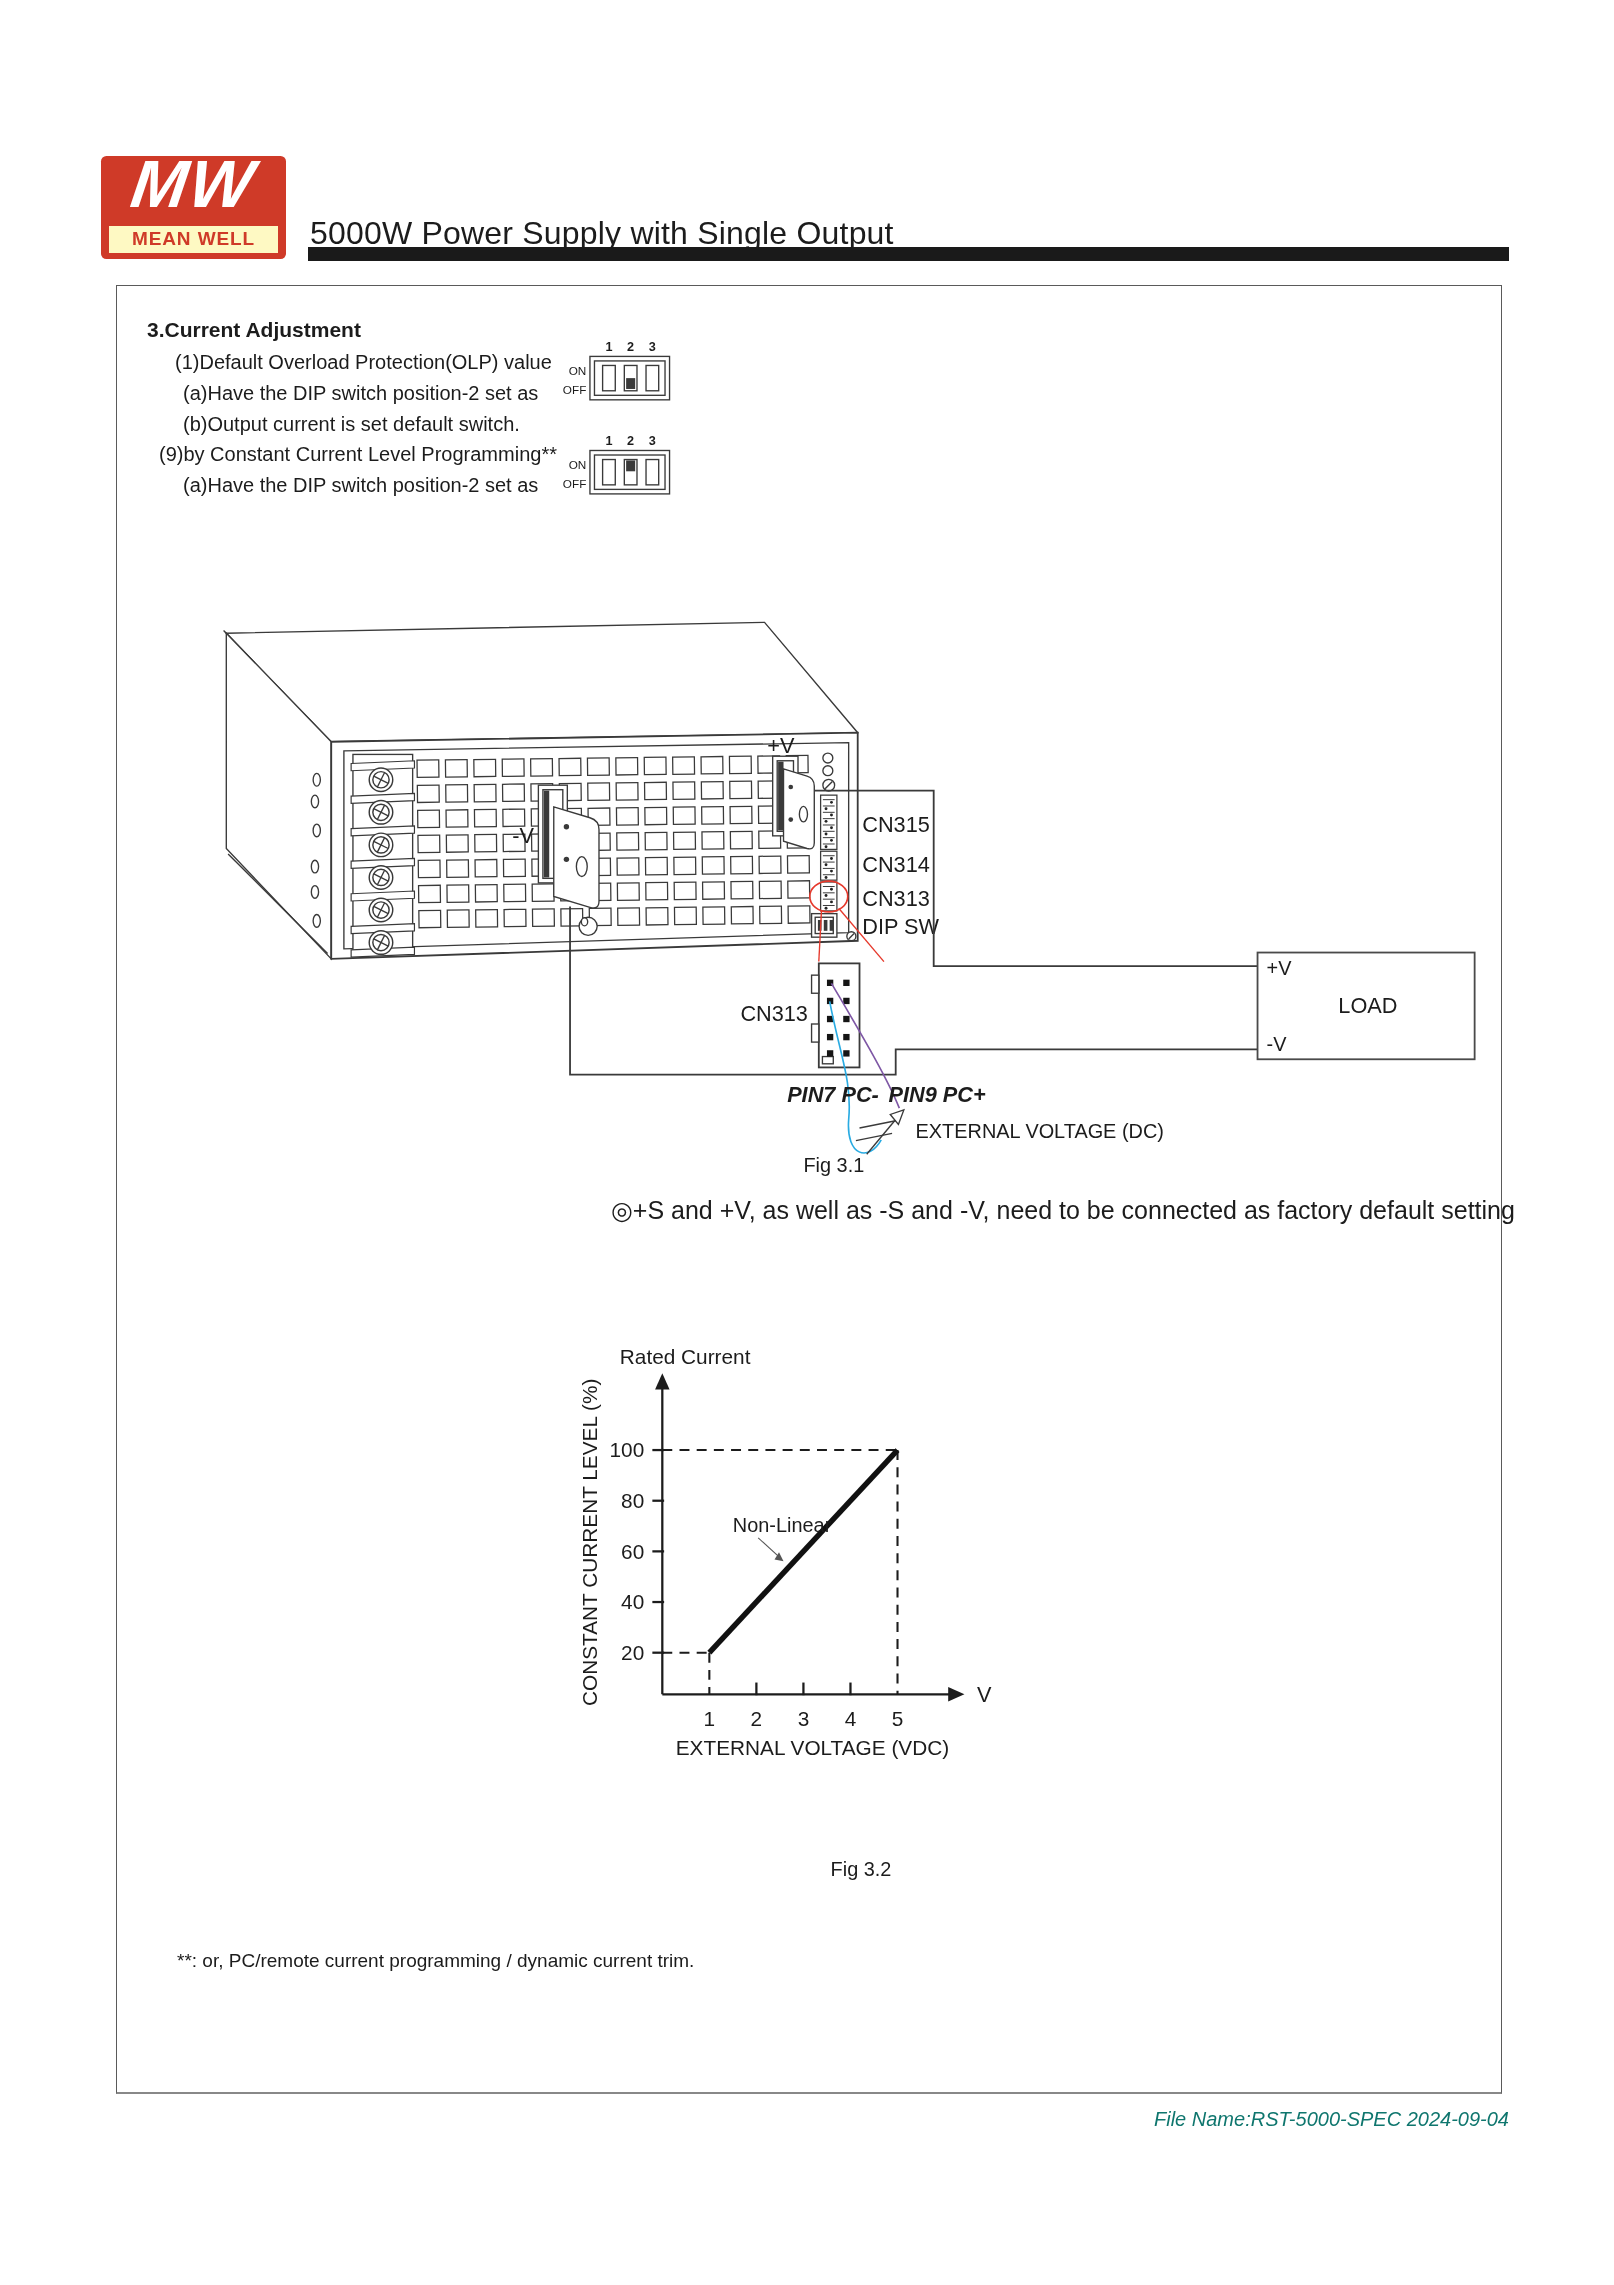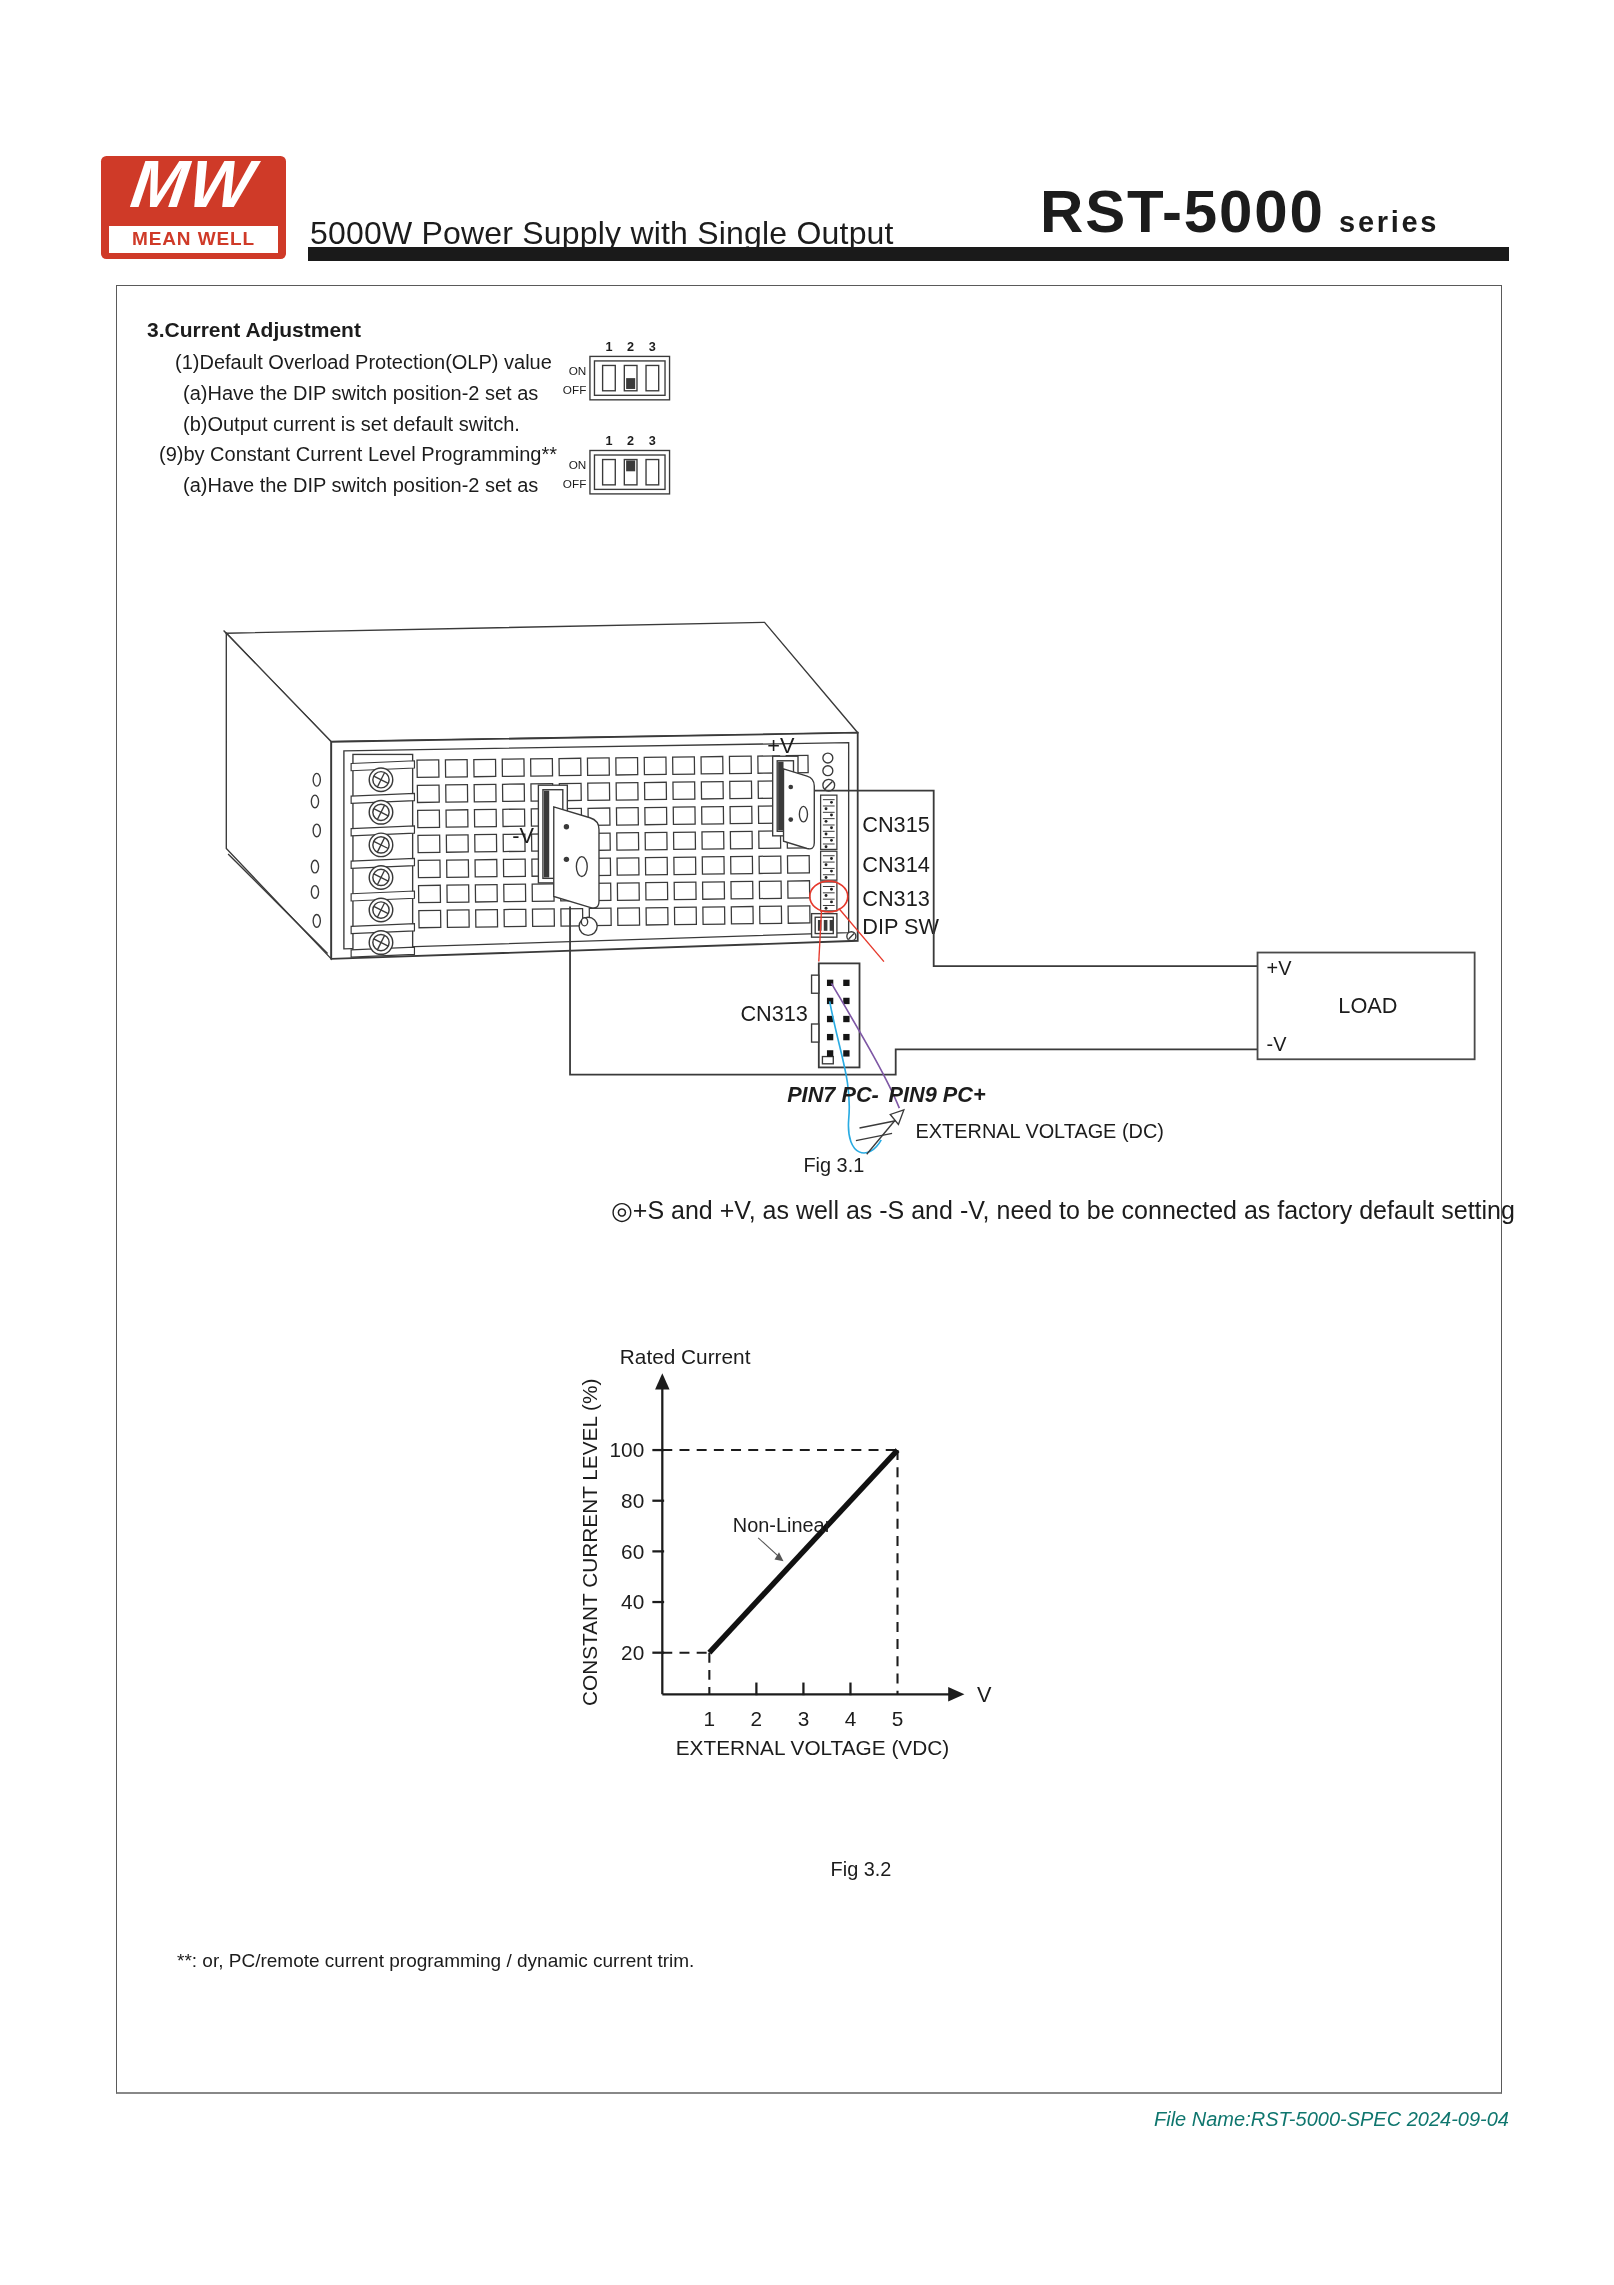--- a/index.html
+++ b/index.html
@@ -4,21 +4,21 @@
 <style>
   html,body{margin:0;padding:0;background:#fff;}
   .page{position:relative;width:1615px;height:2285px;background:#fff;overflow:hidden;
         font-family:"Liberation Sans",sans-serif;color:#1c1c1c;}
   .abs{position:absolute;}
 
   
   .logo-box{left:101px;top:156px;width:185px;height:103px;background:#cf3a28;border-radius:5.4px;}
   .logo-mw{position:absolute;left:0;top:-11px;width:100%;text-align:center;color:#fff;
            font-size:67px;font-weight:700;font-style:italic;transform:skewX(-8deg);letter-spacing:1.8px;}
-  .logo-band{position:absolute;left:7.2px;right:7.2px;bottom:5.4px;height:27px;background:#ffffff;
+  .logo-band{position:absolute;left:7.2px;right:7.2px;bottom:5.4px;height:27px;background:#fef9c3;
              border:1.8px solid #cf3a28;display:flex;align-items:center;justify-content:center;}
   .logo-band span{color:#cf3a28;font-weight:700;font-size:19px;letter-spacing:0.9px;}
   .product-title{left:310px;top:215px;font-size:32px;font-weight:400;letter-spacing:0.2px;text-align:right;}
   .series-line{left:1040px;top:177px;width:470px;}
   .series-name{font-size:60px;font-weight:700;letter-spacing:1.8px;display:inline-block;vertical-align:baseline;}
   .series-suffix{font-size:29px;font-weight:700;letter-spacing:2.7px;display:inline-block;margin-left:14.5px;vertical-align:baseline;}
   .header-bar{left:308px;top:247px;width:1201px;height:13.6px;background:#1a1a1a;}
 
   
   .content-frame{left:116px;top:285px;width:1384px;height:1806px;border:1.8px solid #5a5a5a;border-bottom:2.7px solid #888;}
@@ -58,23 +58,20 @@
 
 <div class="page">
 
   <div class="abs logo-box">
     <div class="logo-mw">MW</div>
     <div class="logo-band">
       <span>MEAN WELL</span>
     </div>
   </div>
   <div class="abs product-title">5000W Power Supply with Single Output</div>
-  <div class="abs series-line">
-    <span class="series-name">RST-5000</span><span class="series-suffix">series</span>
-  </div>
   <div class="abs header-bar"></div>
 
   <div class="abs content-frame"></div>
 
   <div class="abs sec sec-heading" style="left:147px;top:318px;">3.Current Adjustment</div>
   <div class="abs sec" style="left:159px;top:351px;margin-left:16px;">(1)Default Overload Protection(OLP) value</div>
   <div class="abs sec" style="left:183px;top:382px;">(a)Have the DIP switch position-2 set as</div>
   <div class="abs sec" style="left:183px;top:413px;">(b)Output current is set default switch.</div>
   <div class="abs sec" style="left:159px;top:443px;">(9)by Constant Current Level Programming**</div>
   <div class="abs sec" style="left:183px;top:474px;">(a)Have the DIP switch position-2 set as</div>

